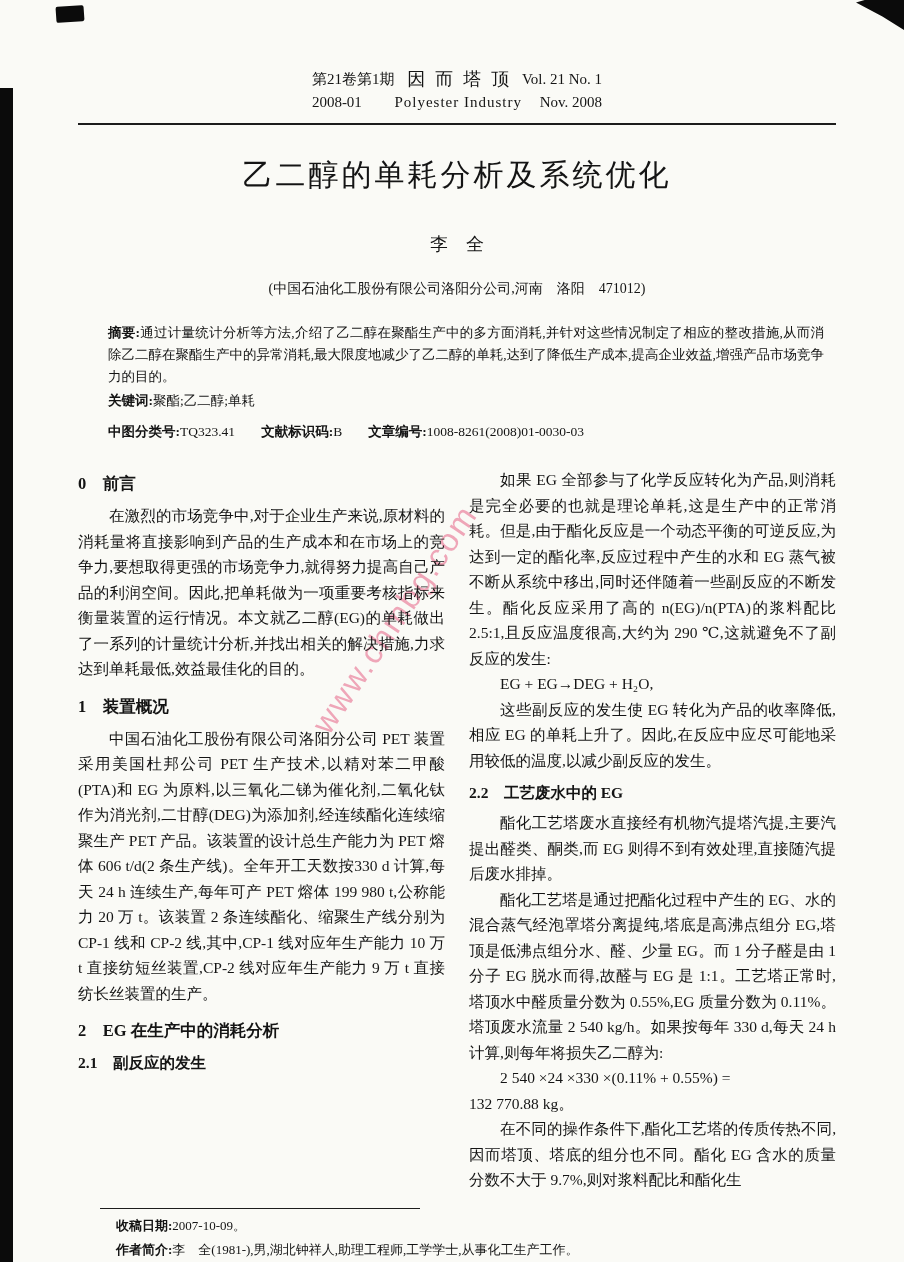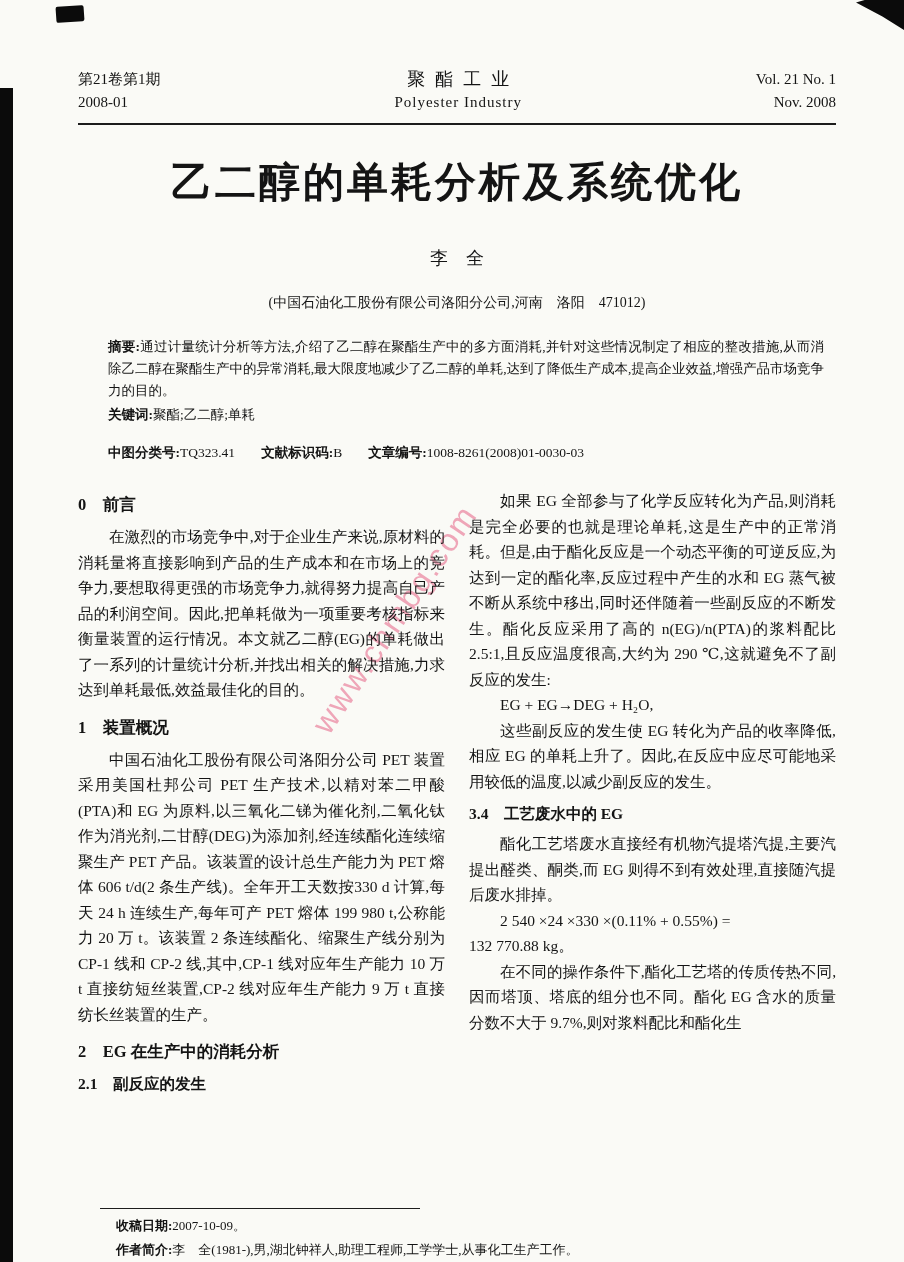--- a/index.html
+++ b/index.html
@@ -27,42 +27,42 @@
     transform: rotate(-56deg); transform-origin: 0 50%;
     font-family: "Liberation Sans", "DejaVu Sans", sans-serif;
     font-size: 32px; letter-spacing: 2px; white-space: nowrap;
     color: rgba(228, 82, 122, 0.5);
     pointer-events: none;
   }
 
   .content { position: absolute; left: 78px; top: 0; width: 758px; }
 
   .page-header {
-    display: flex; justify-content: space-between; align-items: flex-start;
+    display: flex; justify-content: center; align-items: flex-start;
     padding-top: 68px; font-size: 15px; line-height: 23px;
   }
   .hdr-left { text-align: left; }
   .hdr-center { text-align: center; }
   .journal-cn { font-size: 18px; letter-spacing: 10px; text-indent: 10px; }
   .journal-en { font-size: 15px; letter-spacing: 1px; }
   .hdr-right { text-align: right; }
   .header-rule { border: 0; border-top: 2px solid #1c1c1c; margin: 9px 0 0 0; }
 
   .title {
     margin: 30px 0 0 0; text-align: center;
-    font-size: 41px; font-weight: bold; letter-spacing: 3px;
+    font-size: 30px; font-weight: normal; letter-spacing: 3px;
   }
   .author { margin-top: 36px; text-align: center; font-size: 18px; }
   .affiliation { margin-top: 24px; text-align: center; font-size: 14px; }
 
   .abstract {
     margin: 24px 12px 0 30px;
     font-size: 13.5px; line-height: 22px; text-align: justify; font-family: Liberation Serif, serif;
   }
-  .keywords { margin: 2px 0 16px 30px; font-size: 13.5px; line-height: 22px; }
+  .keywords { margin: 2px 0 9px 30px; font-size: 13.5px; line-height: 22px; }
   .meta-line { margin: 3px 0 0 30px; font-size: 13.5px; line-height: 22px; }
   .gap { display: inline-block; width: 26px; }
   .bold { font-weight: bold; }
 
   .columns {
     display: flex; gap: 24px; margin-top: 24px;
     font-size: 15.5px; line-height: 25.5px; text-align: justify;
   }
   .col { width: 367px; }
   .col p { margin: 0; text-indent: 2em; }
@@ -87,21 +87,21 @@
   <div class="watermark">www.chmbg.com</div>
 
   <div class="content">
 
     <header class="page-header">
       <div class="hdr-left">
         <div>第21卷第1期</div>
         <div>2008-01</div>
       </div>
       <div class="hdr-center">
-        <div class="journal-cn">聚酯工业</div>
+        <div class="journal-cn">因而塔顶</div>
         <div class="journal-en">Polyester Industry</div>
       </div>
       <div class="hdr-right">
         <div>Vol. 21 No. 1</div>
         <div>Nov. 2008</div>
       </div>
     </header>
     <hr class="header-rule">
 
     <h1 class="title">乙二醇的单耗分析及系统优化</h1>
@@ -122,22 +122,23 @@
         <h2>1　装置概况</h2>
         <p>中国石油化工股份有限公司洛阳分公司 PET 装置采用美国杜邦公司 PET 生产技术,以精对苯二甲酸(PTA)和 EG 为原料,以三氧化二锑为催化剂,二氧化钛作为消光剂,二甘醇(DEG)为添加剂,经连续酯化连续缩聚生产 PET 产品。该装置的设计总生产能力为 PET 熔体 606 t/d(2 条生产线)。全年开工天数按330 d 计算,每天 24 h 连续生产,每年可产 PET 熔体 199 980 t,公称能力 20 万 t。该装置 2 条连续酯化、缩聚生产线分别为 CP-1 线和 CP-2 线,其中,CP-1 线对应年生产能力 10 万 t 直接纺短丝装置,CP-2 线对应年生产能力 9 万 t 直接纺长丝装置的生产。</p>
         <h2>2　EG 在生产中的消耗分析</h2>
         <h3>2.1　副反应的发生</h3>
       </div>
 
       <div class="col">
         <p>如果 EG 全部参与了化学反应转化为产品,则消耗是完全必要的也就是理论单耗,这是生产中的正常消耗。但是,由于酯化反应是一个动态平衡的可逆反应,为达到一定的酯化率,反应过程中产生的水和 EG 蒸气被不断从系统中移出,同时还伴随着一些副反应的不断发生。酯化反应采用了高的 n(EG)/n(PTA)的浆料配比 2.5:1,且反应温度很高,大约为 290 ℃,这就避免不了副反应的发生:</p>
         <p class="equation">EG + EG→DEG + H₂O,</p>
         <p>这些副反应的发生使 EG 转化为产品的收率降低,相应 EG 的单耗上升了。因此,在反应中应尽可能地采用较低的温度,以减少副反应的发生。</p>
-        <h3>3.4　工艺废水中的 EG</h3>
+        <h3>2.2　工艺废水中的 EG</h3>
         <p>酯化工艺塔废水直接经有机物汽提塔汽提,主要汽提出醛类、酮类,而 EG 则得不到有效处理,直接随汽提后废水排掉。</p>
+        <p>酯化工艺塔是通过把酯化过程中产生的 EG、水的混合蒸气经泡罩塔分离提纯,塔底是高沸点组分 EG,塔顶是低沸点组分水、醛、少量 EG。而 1 分子醛是由 1 分子 EG 脱水而得,故醛与 EG 是 1:1。工艺塔正常时,塔顶水中醛质量分数为 0.55%,EG 质量分数为 0.11%。塔顶废水流量 2 540 kg/h。如果按每年 330 d,每天 24 h 计算,则每年将损失乙二醇为:</p>
         <p class="equation">2 540 ×24 ×330 ×(0.11% + 0.55%) =</p>
         <p class="equation noindent">132 770.88 kg。</p>
         <p>在不同的操作条件下,酯化工艺塔的传质传热不同,因而塔顶、塔底的组分也不同。酯化 EG 含水的质量分数不大于 9.7%,则对浆料配比和酯化生</p>
       </div>
 
     </div>
   </div>
 
   <hr class="footer-rule">
   <div class="footnote">

